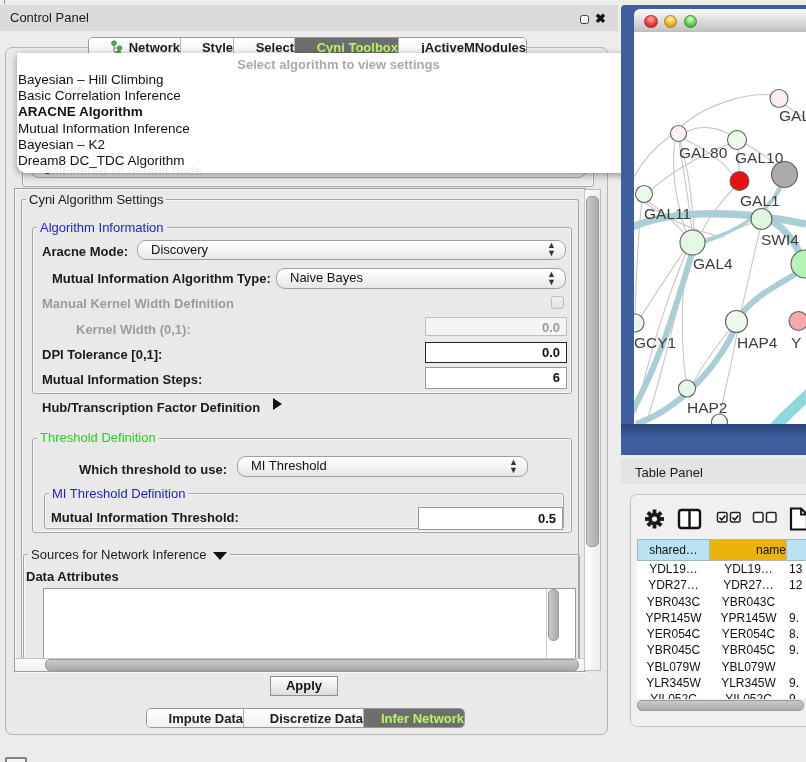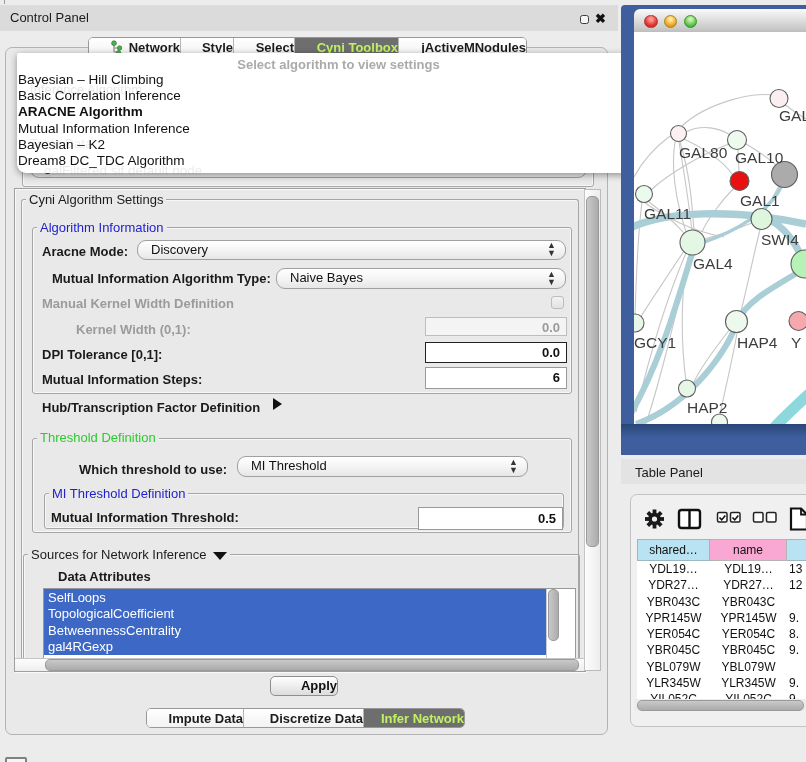--- a/index.html
+++ b/index.html
@@ -124,36 +124,35 @@
 
   <div class="abs grp" style="left:29px;top:304px;width:518px;height:34px;"></div>
   <div class="abs" style="left:34px;top:297px;background:#e9e9e9;padding:0 3px;font-size:13px;color:#2222cc;">MI Threshold Definition</div>
   <div class="abs lb" style="left:36px;top:321px;">Mutual Information Threshold:</div>
   <div class="abs tfield" style="left:403px;top:318px;width:143px;height:21px;">
       <span style="top:3px;">0.5</span>
     </div>
 
   <div class="abs" style="left:8px;top:365px;width:555px;height:124px;border:1px solid #a6a6a6;border-bottom:none;border-radius:3px 3px 0 0;box-shadow:inset 1px 1px 0 #f7f7f7;"></div>
   <div class="abs" style="left:13px;top:358px;background:#e9e9e9;padding:0 3px;font-size:13px;color:#1c1c1c;white-space:nowrap;">Sources for Network Inference <span style="display:inline-block;width:0;height:0;border-top:8px solid #111;border-left:7px solid transparent;border-right:7px solid transparent;vertical-align:middle;margin-left:3px;"></span></div>
-  <div class="abs lb" style="left:11px;top:380px;padding-left:32px;">Data Attributes</div>
+  <div class="abs lb" style="left:11px;top:380px;">Data Attributes</div>
 
   <div class="abs" style="left:28px;top:399px;width:531px;height:70px;background:#fff;border:1px solid #999;overflow:hidden;">
-    <div style="position:absolute;left:0;top:0;width:502px;height:66px;background:#3d68c5;color:#fff;font-size:13px;line-height:16.4px;padding:1px 0 0 4px;box-sizing:border-box;">SelfLoops<br>TopologicalCoefficient<br>BetweennessCentrality<br>gal4RGexp</div>
     <div style="position:absolute;left:502px;top:0;width:29px;height:70px;background:#fff;border-left:1px solid #ccc;"></div>
     <div class="sthumb" style="position:absolute;left:504px;top:0;width:9px;height:50px;"></div>
   </div>
 
   <div class="abs" style="left:0;top:469px;width:570px;height:13px;background:linear-gradient(#fdfdfd,#ededed);border-top:1px solid #c5c5c5;"></div>
   <div class="abs sthumbh" style="left:30px;top:470px;width:532px;height:10px;"></div>
 </div>
 
 <div class="abs" style="left:584px;top:189px;width:15px;height:480px;background:linear-gradient(90deg,#fdfdfd,#ededed);border:1px solid #bbb;border-left:1px solid #c5c5c5;"></div>
 <div class="abs sthumb" style="left:586px;top:196px;width:11px;height:349px;"></div>
 
-<div class="abs" style="left:270px;top:676px;width:66px;height:17px;border:1px solid #8f8f8f;border-radius:5px;background:linear-gradient(#fff,#ececec 55%,#dcdcdc);text-align:right;font-size:13px;font-weight:600;color:#111;padding-top:1px;">Apply</div>
+<div class="abs" style="left:270px;top:676px;width:66px;height:17px;border:1px solid #8f8f8f;border-radius:0;background:linear-gradient(#fff,#ececec 55%,#dcdcdc);text-align:center;font-size:13px;font-weight:600;color:#111;padding-top:1px;">Apply</div>
 
 <div class="abs tabstrip" id="tabs-bottom">
   <div class="tab" style="width:96px;">Impute Data</div>
   <div class="tab" style="width:119px;">Discretize Data</div>
   <div class="tab sel" style="width:100px;">Infer Network</div>
 </div>
 
 <div class="abs" id="popup" style="left:17px;top:53px;width:643px;height:120px;background:#fff;border-radius:2px 2px 9px 9px;box-shadow:0 2px 7px rgba(0,0,0,.4);">
   <div style="position:absolute;top:4px;left:0;width:100%;text-align:center;font-size:13px;font-weight:600;color:#aaa;">Select algorithm to view settings</div>
   <div style="position:absolute;top:19px;left:1px;font-size:13.5px;color:#111;line-height:16.2px;white-space:nowrap;">
@@ -282,21 +281,21 @@
       <rect x="122.5" y="17.5" width="9.5" height="9.5" rx="1.5"></rect>
       <rect x="135.5" y="17.5" width="9.5" height="9.5" rx="1.5"></rect>
     </g>
 
     <path d="M160,13.5 h10 l6,6 v15 h-16 z" fill="#fff" stroke="#111" stroke-width="2.2"></path>
     <path d="M170,13.5 v6 h6" fill="none" stroke="#111" stroke-width="1.8"></path>
   </svg>
 
   <div style="position:absolute;left:6px;top:44px;width:170px;height:167px;background:#fff;overflow:hidden;font-size:12px;color:#111;">
     <div style="position:absolute;left:0;top:0;width:73px;height:22px;background:#b9e2f2;border:1px solid #9db6bf;box-sizing:border-box;text-align:center;line-height:21px;">shared…</div>
-    <div style="position:absolute;left:73px;top:0;width:77px;height:22px;background:#f9a8d4;border:1px solid #b5b5b5;border-left:none;box-sizing:border-box;text-align:center;line-height:21px;">name</div>
+    <div style="position:absolute;left:73px;top:0;width:77px;height:22px;background:#eab308;border:1px solid #b5b5b5;border-left:none;box-sizing:border-box;text-align:right;line-height:21px;">name</div>
     <div style="position:absolute;left:150px;top:0;width:30px;height:22px;background:#b9e2f2;border:1px solid #9db6bf;border-left:none;box-sizing:border-box;"></div>
     <div style="position:absolute;left:0;top:22px;width:73px;line-height:16.3px;text-align:center;">YDL19…<br>YDR27…<br>YBR043C<br>YPR145W<br>YER054C<br>YBR045C<br>YBL079W<br>YLR345W<br>YIL052C</div>
     <div style="position:absolute;left:73px;top:22px;width:77px;line-height:16.3px;text-align:center;">YDL19…<br>YDR27…<br>YBR043C<br>YPR145W<br>YER054C<br>YBR045C<br>YBL079W<br>YLR345W<br>YIL052C</div>
     <div style="position:absolute;left:152px;top:22px;width:24px;line-height:16.3px;text-align:left;">13<br>12<br>&nbsp;<br>9.<br>8.<br>9.<br>&nbsp;<br>9.<br>9.</div>
   </div>
 
   <div style="position:absolute;left:3px;top:204px;width:173px;height:12px;background:#ececec;"></div>
   <div class="sthumbh" style="position:absolute;left:6px;top:205px;width:165px;height:9px;"></div>
 </div>
 

